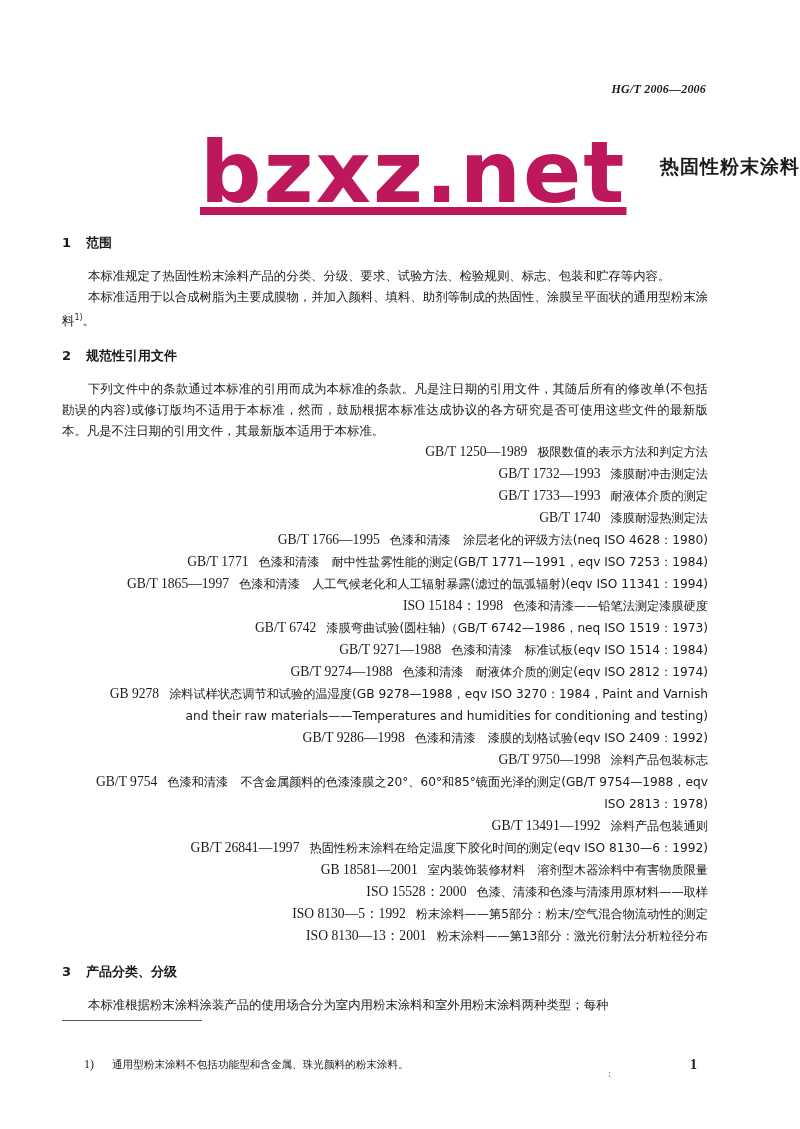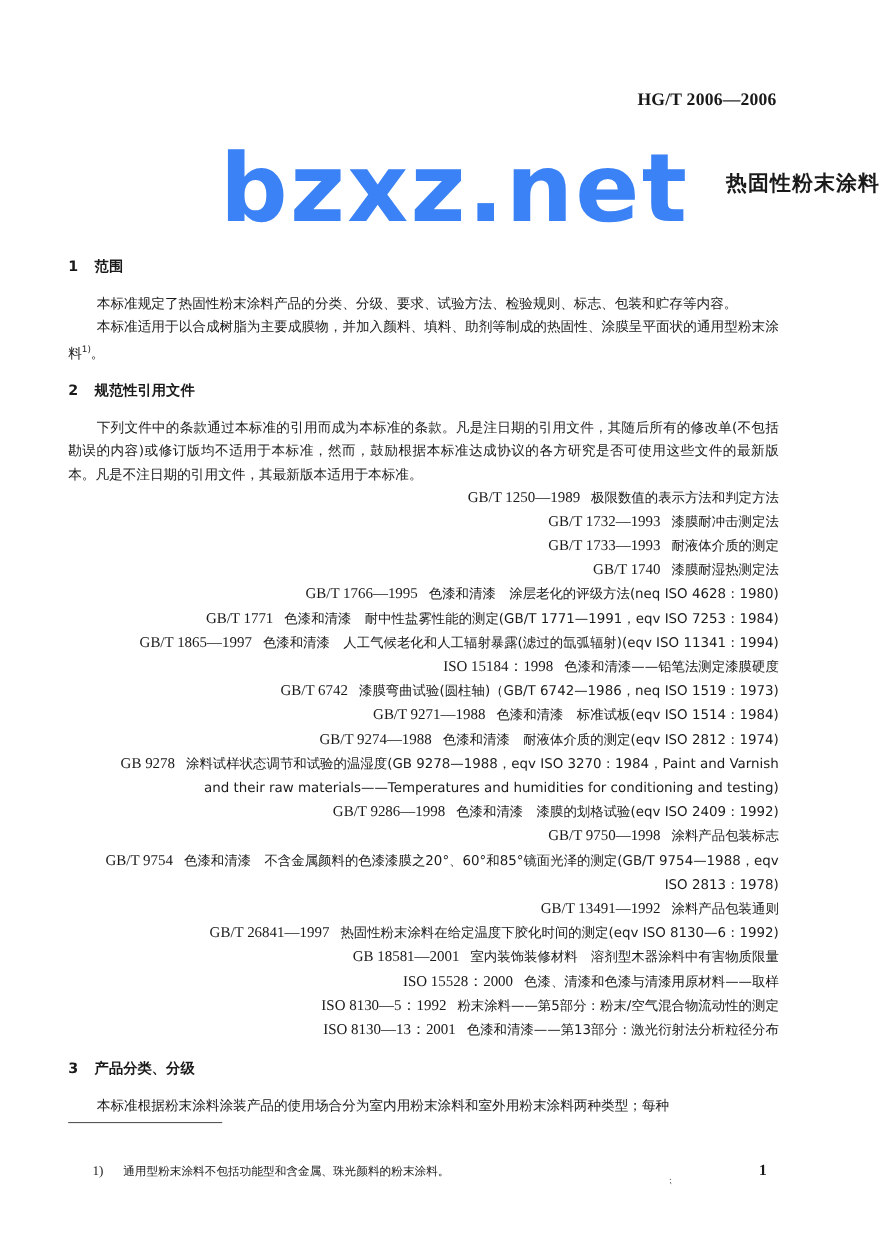--- a/index.html
+++ b/index.html
@@ -5,27 +5,27 @@
     html, body { margin: 0; padding: 0; background: #ffffff; }
     body {
       width: 800px; height: 1129px; position: relative; overflow: hidden;
       font-family: "DejaVu Serif", "Liberation Serif", serif;
       color: #1a1a1a;
     }
     .page { position: absolute; left: 0; top: 0; width: 800px; height: 1129px; }
     .std-code {
       position: absolute; right: 94px; top: 82px;
       font-family: "Liberation Serif", serif; font-weight: bold;
-      font-size: 16px; letter-spacing: 0.2px;
+      font-size: 12px; letter-spacing: 0.2px; font-style: italic;
     }
     .watermark {
       position: absolute; left: 200px; top: 132px;
       font-family: "DejaVu Sans", sans-serif; font-weight: bold;
-      font-size: 86px; line-height: 80px; color: #3b82f6;
-      letter-spacing: 2px; z-index: 0; user-select: none;
+      font-size: 86px; line-height: 80px; color: #be185d;
+      letter-spacing: 2px; z-index: 0; user-select: none; text-decoration: underline;
     }
     .doc-title {
       position: absolute; left: 0; width: 800px; top: 154px; text-align: right;
       font-family: "DejaVu Sans", sans-serif; font-weight: bold;
       font-size: 19px; letter-spacing: 1px; z-index: 1;
     }
     .content { position: absolute; left: 62px; width: 646px; top: 232px; z-index: 1; }
     .section-heading {
       font-family: "DejaVu Sans", sans-serif; font-weight: bold; font-size: 13px;
       height: 22px; line-height: 22px; margin: 0;
@@ -98,21 +98,21 @@
         <p class="ref"><span class="code">GB/T 9274—1988</span><span class="cn">色漆和清漆　耐液体介质的测定(eqv ISO 2812：1974)</span></p>
         <p class="ref"><span class="code">GB 9278</span><span class="cn">涂料试样状态调节和试验的温湿度(GB 9278—1988，eqv ISO 3270：1984，Paint and Varnish and their raw materials——Temperatures and humidities for conditioning and testing)</span></p>
         <p class="ref"><span class="code">GB/T 9286—1998</span><span class="cn">色漆和清漆　漆膜的划格试验(eqv ISO 2409：1992)</span></p>
         <p class="ref"><span class="code">GB/T 9750—1998</span><span class="cn">涂料产品包装标志</span></p>
         <p class="ref"><span class="code">GB/T 9754</span><span class="cn">色漆和清漆　不含金属颜料的色漆漆膜之20°、60°和85°镜面光泽的测定(GB/T 9754—1988，eqv ISO 2813：1978)</span></p>
         <p class="ref"><span class="code">GB/T 13491—1992</span><span class="cn">涂料产品包装通则</span></p>
         <p class="ref"><span class="code">GB/T 26841—1997</span><span class="cn">热固性粉末涂料在给定温度下胶化时间的测定(eqv ISO 8130—6：1992)</span></p>
         <p class="ref"><span class="code">GB 18581—2001</span><span class="cn">室内装饰装修材料　溶剂型木器涂料中有害物质限量</span></p>
         <p class="ref"><span class="code">ISO 15528：2000</span><span class="cn">色漆、清漆和色漆与清漆用原材料——取样</span></p>
         <p class="ref"><span class="code">ISO 8130—5：1992</span><span class="cn">粉末涂料——第5部分：粉末/空气混合物流动性的测定</span></p>
-        <p class="ref"><span class="code">ISO 8130—13：2001</span><span class="cn">色漆和清漆——第13部分：激光衍射法分析粒径分布</span></p>
+        <p class="ref"><span class="code">ISO 8130—13：2001</span><span class="cn">粉末涂料——第13部分：激光衍射法分析粒径分布</span></p>
       </div>
     <div class="gap-m"></div>
 
     <h2 class="section-heading">
       <span class="num">3</span><span>产品分类、分级</span>
     </h2>
     <div class="gap-s"></div>
     <p class="para">本标准根据粉末涂料涂装产品的使用场合分为室内用粉末涂料和室外用粉末涂料两种类型；每种</p>
   </div>
 

